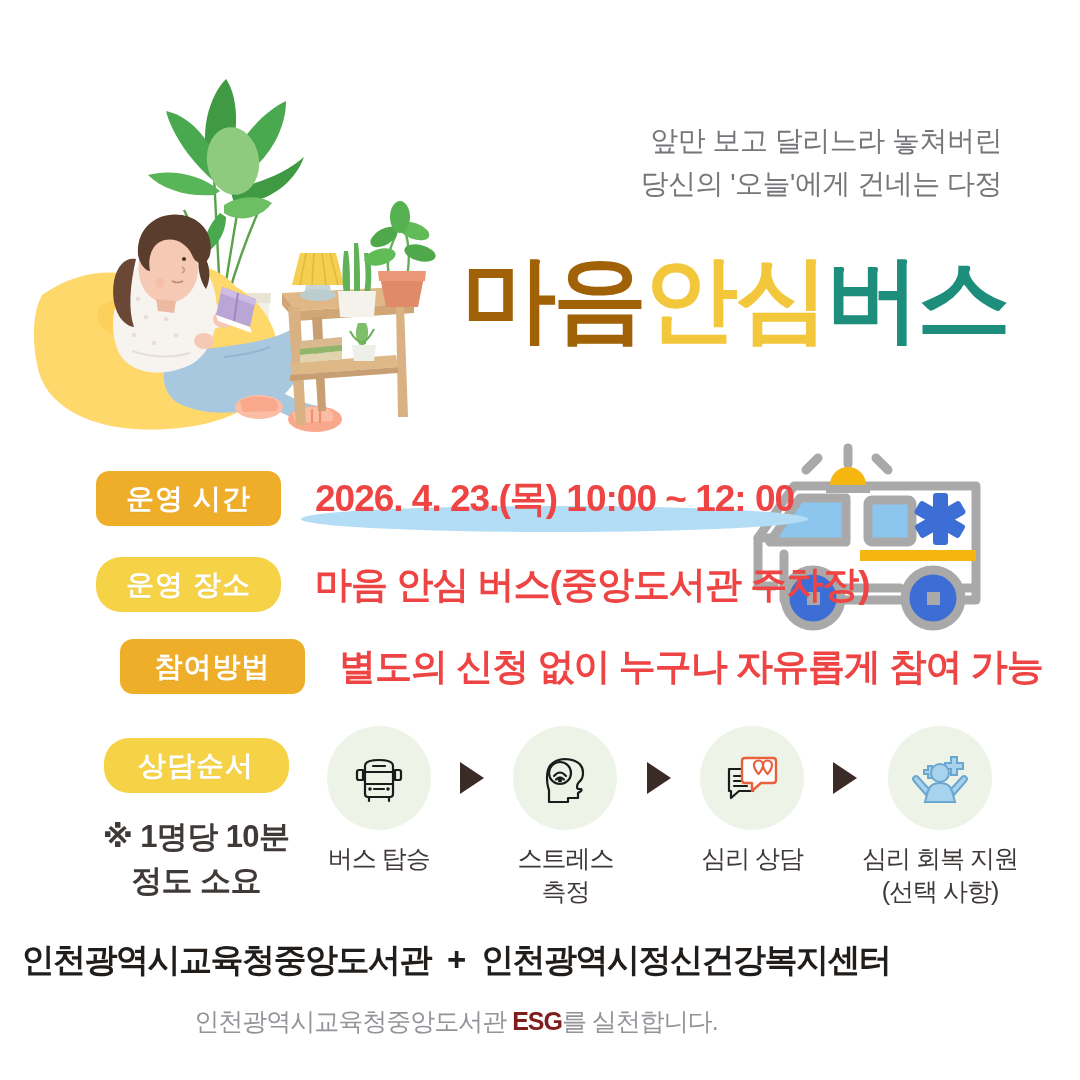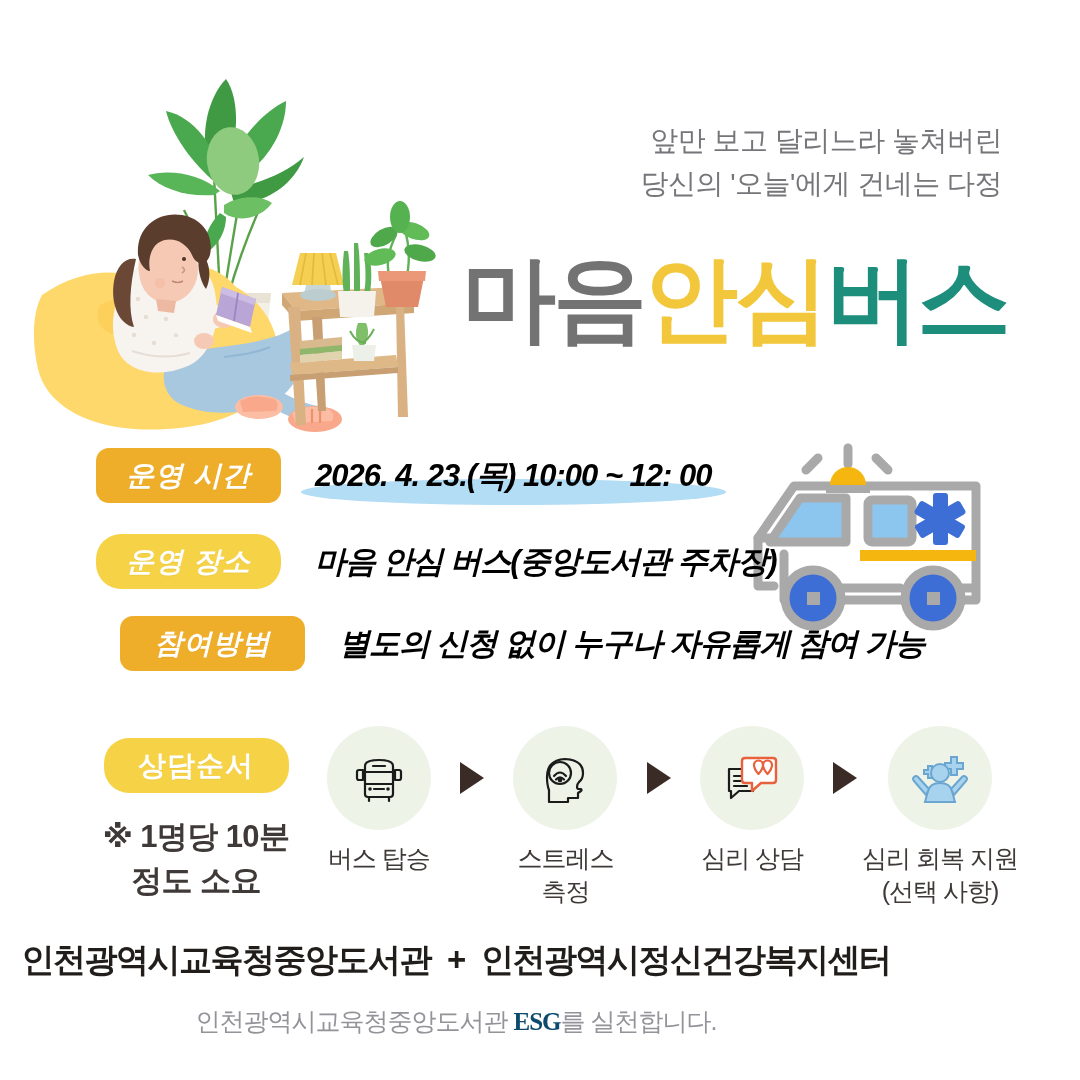--- a/index.html
+++ b/index.html
@@ -28,45 +28,45 @@
     white-space:nowrap;
   }
   .maintitle{
     position:absolute;right:72px;top:250px;
     font-size:94px;
     line-height:1.05;
     letter-spacing:-3px;
     font-weight:700;
     white-space:nowrap;
   }
-  .t-green{color:#737373;}
+  .t-green{color:#a16207;}
   .t-gold{color:#f2c73c;}
   .t-teal{color:#1d8d7c;}
 
   
-  .info{position:absolute;left:0;top:436px;width:1080px;height:260px;font-style:italic;}
+  .info{position:absolute;left:0;top:459px;width:1080px;height:260px;}
   .row{position:absolute;left:96px;display:flex;align-items:center;}
   .row1{top:12px;}
   .row2{top:98px;}
   .row3{top:180px;padding-left:24px;}
 
   .badge{
     width:185px;height:55px;border-radius:13px;
     display:flex;align-items:center;justify-content:center;
     color:#ffffff;font-weight:700;font-size:28px;
     letter-spacing:1px;
     flex:0 0 auto;
     text-shadow:0 1px 0 rgba(0,0,0,0.04);
   }
   .badge-dark{background:#efae2a;}
   .badge-light{background:#f5d246;border-radius:25px;}
 
   .rowtext{
     margin-left:34px;
-    font-size:31px;font-weight:700;color:#000000;
+    font-size:37px;font-weight:700;color:#ef4444;
     letter-spacing:-1px;white-space:nowrap;
     position:relative;
   }
   .hl-wrap{position:relative;display:inline-block;}
   .hl-wrap .hl{
     position:absolute;left:-14px;right:-14px;bottom:-8px;height:26px;
     background:#b3dcf5;border-radius:50%;z-index:0;
   }
   .hl-wrap .txt{position:relative;z-index:1;}
 
@@ -110,21 +110,21 @@
   .footer{position:absolute;left:0;top:938px;width:912px;text-align:center;}
   .org{
     font-size:33px;font-weight:700;color:#201d1b;letter-spacing:-1.5px;
     white-space:nowrap;
   }
   .org .plus{display:inline-block;padding:0 16px;}
   .esg{
     margin-top:22px;font-size:25px;color:#939399;letter-spacing:-1px;
     white-space:nowrap;
   }
-  .esg .k{color:#0c4a6e;font-weight:600;font-family:Liberation Serif, serif;}
+  .esg .k{color:#7f1d1d;font-weight:600;}
 </style>
 </head>
 <body>
 
 <div class="poster">
 
   <div class="hero">
 
     <div class="illus">
       <svg viewBox="0 0 430 390" xmlns="http://www.w3.org/2000/svg" aria-hidden="true">

